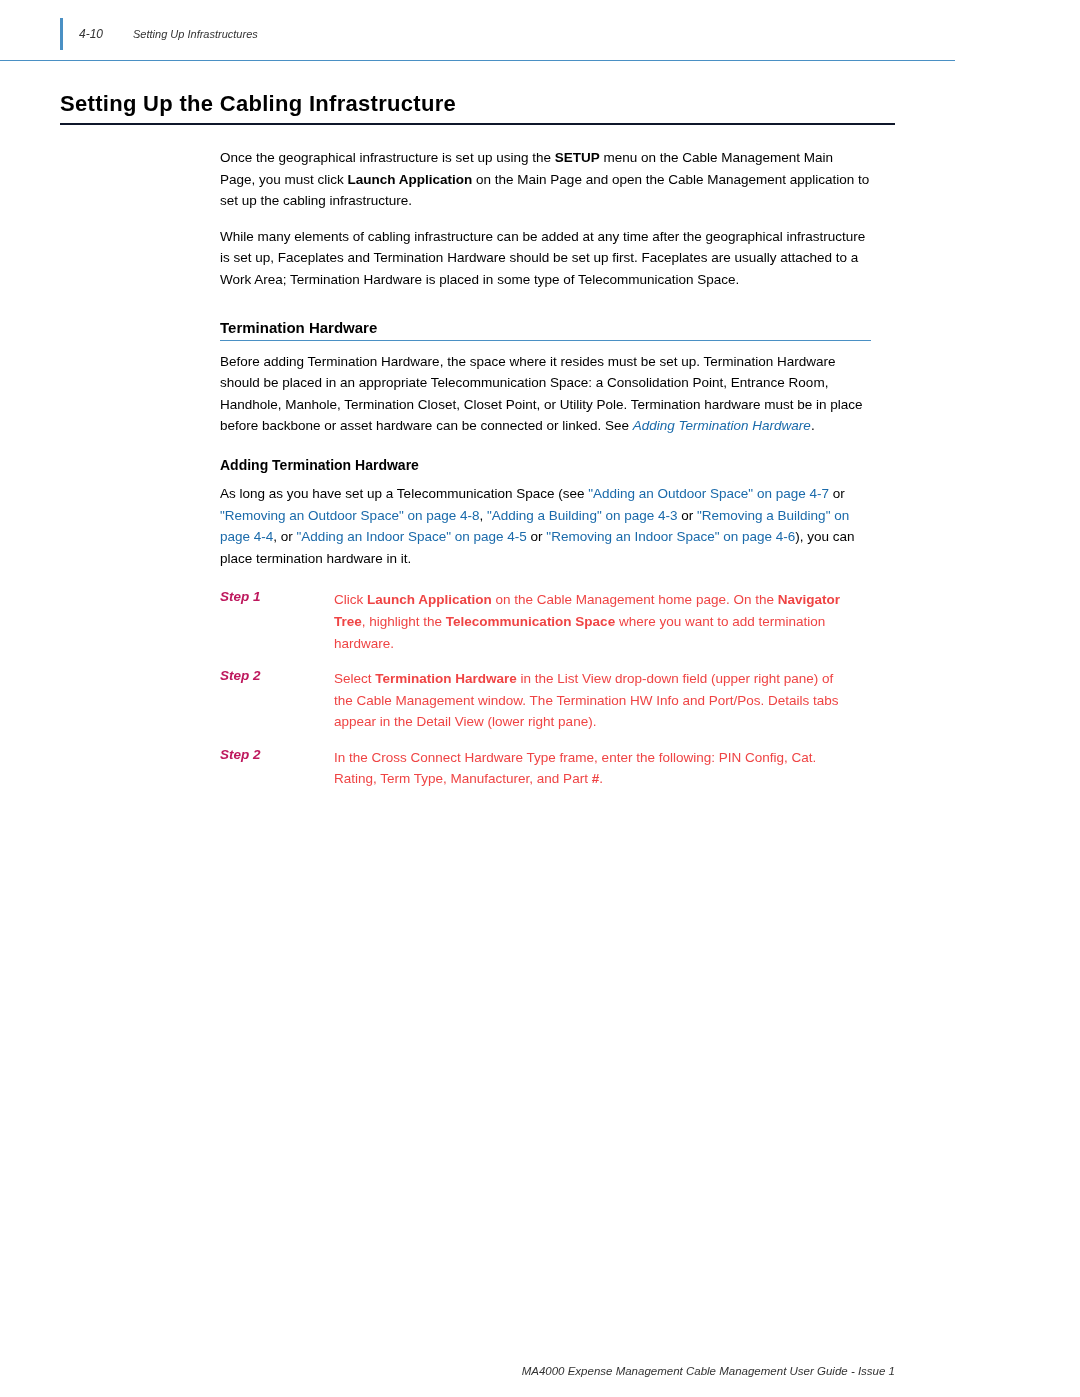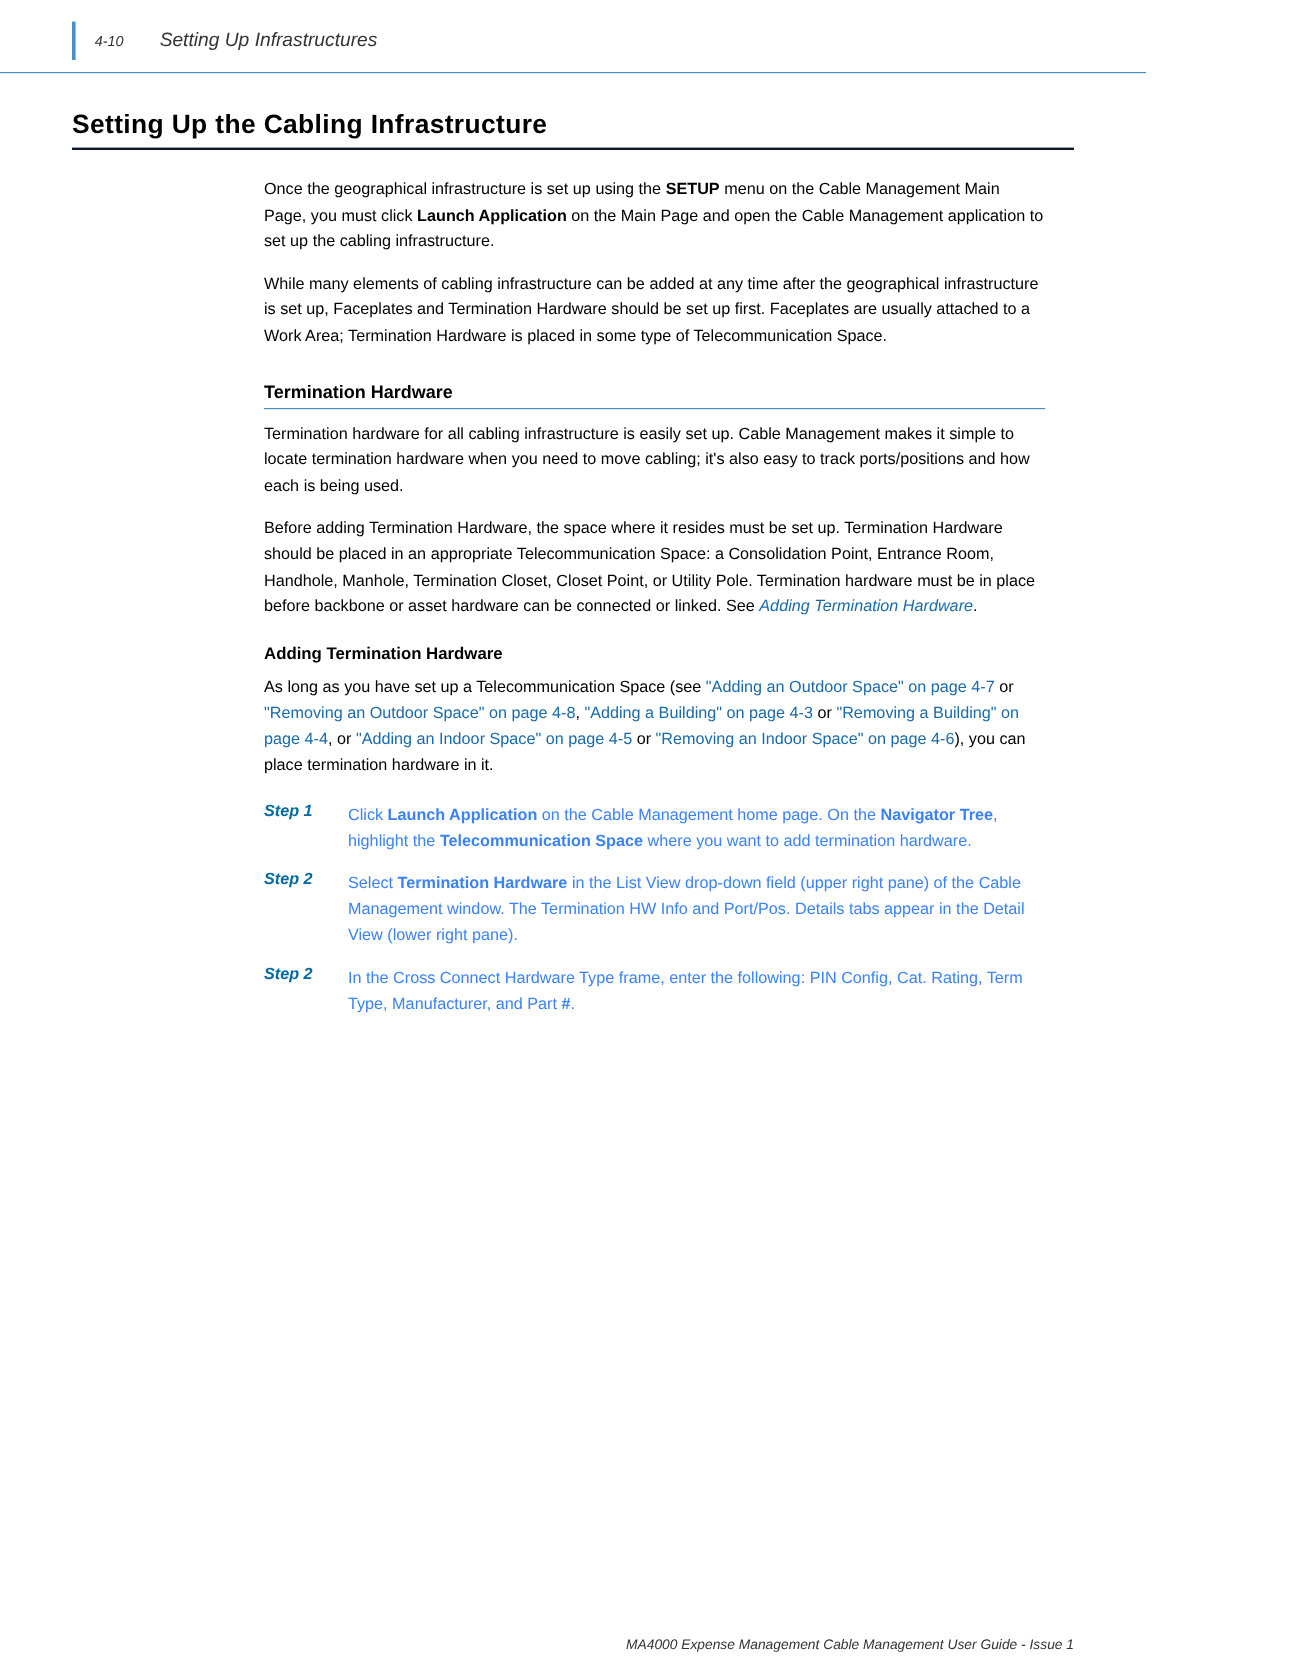--- a/index.html
+++ b/index.html
@@ -43,21 +43,21 @@
     }
 
     .header-page-num {
       font-size: 12px;
       color: #333;
       margin-right: 30px;
       font-style: italic;
     }
 
     .header-title {
-      font-size: 16px;
+      font-size: 11px;
       color: #333;
       font-style: italic;
     }
 
     
     .main-content {
       padding: 30px 60px 40px 60px;
     }
 
     
@@ -133,29 +133,30 @@
       align-items: flex-start;
     }
 
     .step-label {
       font-size: 13.5px;
       font-weight: bold;
       font-style: italic;
       min-width: 70px;
       padding-right: 16px;
       padding-top: 0;
-      color: #0369a1;
+      color: #be185d;
       flex-shrink: 0;
     }
 
     .step-content {
       font-size: 13.5px;
       line-height: 1.6;
-      color: #3b82f6;
+      color: #ef4444;
       flex: 1;
+      margin-left: 44px;
     }
 
     
     .page-footer {
       position: absolute;
       bottom: 20px;
       left: 16px;
       right: 0;
       padding: 0 60px;
       display: flex;
@@ -194,23 +195,20 @@
         While many elements of cabling infrastructure can be added at any time after the geographical infrastructure is set up, Faceplates and Termination Hardware should be set up first. Faceplates are usually attached to a Work Area; Termination Hardware is placed in some type of Telecommunication Space.
       </p>
     </div>
 
     <div class="content-block">
       <div class="subsection">
         <h2>Termination Hardware</h2>
       </div>
 
       <p>
-        Termination hardware for all cabling infrastructure is easily set up. Cable Management makes it simple to locate termination hardware when you need to move cabling; it's also easy to track ports/positions and how each is being used.
-      </p>
-      <p>
         Before adding Termination Hardware, the space where it resides must be set up. Termination Hardware should be placed in an appropriate Telecommunication Space: a Consolidation Point, Entrance Room, Handhole, Manhole, Termination Closet, Closet Point, or Utility Pole. Termination hardware must be in place before backbone or asset hardware can be connected or linked. See <a href="#"><em>Adding Termination Hardware</em></a>.
       </p>
 
       <div class="subsubsection">
         <h3>Adding Termination Hardware</h3>
       </div>
 
       <p>
         As long as you have set up a Telecommunication Space (see <a href="#">"Adding an Outdoor Space" on page 4-7</a> or <a href="#">"Removing an Outdoor Space" on page 4-8</a>, <a href="#">"Adding a Building" on page 4-3</a> or <a href="#">"Removing a Building" on page 4-4</a>, or <a href="#">"Adding an Indoor Space" on page 4-5</a> or <a href="#">"Removing an Indoor Space" on page 4-6</a>), you can place termination hardware in it.
       </p>

